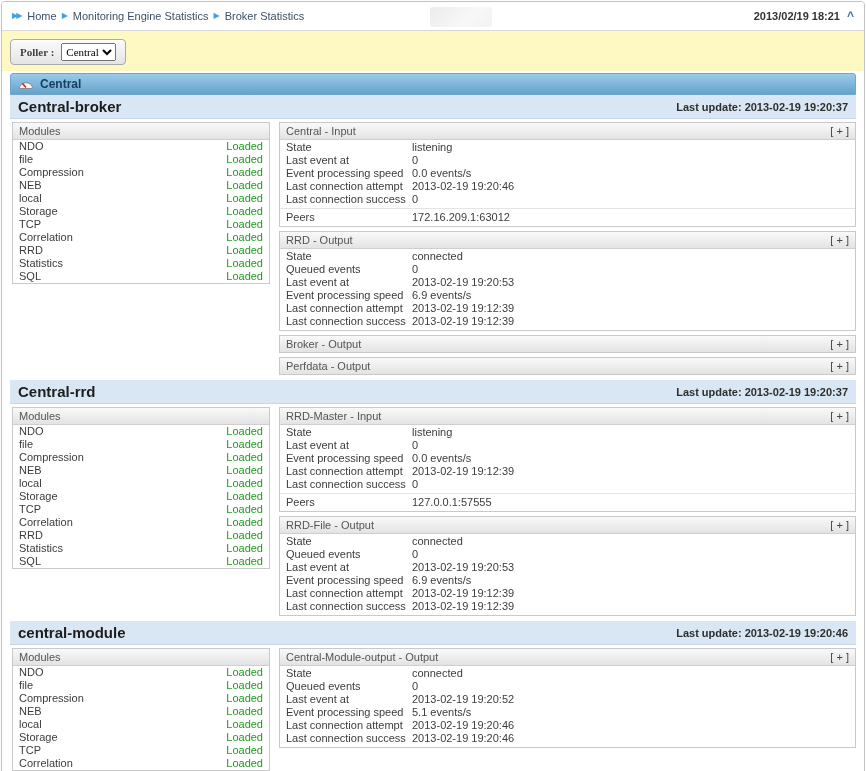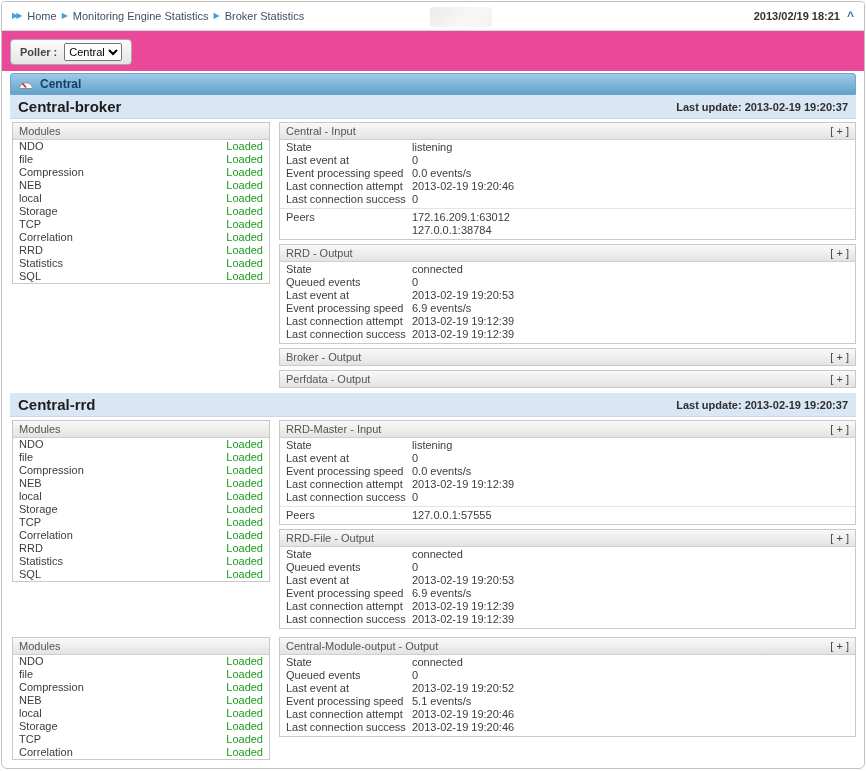--- a/index.html
+++ b/index.html
@@ -44,21 +44,21 @@
     left: 428px; top: 5px;
     width: 62px; height: 20px;
     background: linear-gradient(135deg, #ebebeb 0%, #f8f8f8 60%, #f2f2f2 100%);
     border-radius: 3px;
   }
   .topbar-right { margin-left: auto; display: flex; align-items: center; gap: 7px; }
   .datetime { font-weight: bold; color: #333; }
   .caret { font-weight: bold; color: #4a6d91; cursor: pointer; font-size: 12px; }
 
   
-  .toolbar { padding: 8px 8px 6px 8px; background: #ec4899; }
+  .toolbar { padding: 8px 8px 6px 8px; background: #fef9c3; font-family: Liberation Serif, serif; }
   .poller-box {
     display: inline-flex;
     align-items: center;
     gap: 7px;
     padding: 3px 9px;
     border: 1px solid #a9a9a9;
     border-radius: 4px;
     background: linear-gradient(#fcfcfc, #e4e4e4);
     box-shadow: inset 0 1px 0 #ffffff;
   }
@@ -248,24 +248,20 @@
     <span class="kv-value">2013-02-19 19:20:46</span>
   </div>
                 <div class="kv-row">
     <span class="kv-label">Last connection success</span>
     <span class="kv-value">0</span>
   </div>
                 <div class="kv-row peers-sep">
     <span class="kv-label">Peers</span>
     <span class="kv-value">172.16.209.1:63012</span>
   </div>
-                <div class="kv-row">
-    <span class="kv-label"></span>
-    <span class="kv-value">127.0.0.1:38784</span>
-  </div>
               </div>
   </div>
             <div class="panel">
     <div class="box-header">
       <span class="box-title">RRD - Output</span>
       <span class="expand-btn">[ + ]</span>
     </div>
     <div class="panel-body">
                 <div class="kv-row">
     <span class="kv-label">State</span>
@@ -429,20 +425,24 @@
                 <div class="kv-row">
     <span class="kv-label">Last connection success</span>
     <span class="kv-value">2013-02-19 19:12:39</span>
   </div>
               </div>
   </div>
           </div>
     </div>
   </section>
       <section class="section">
+    <div class="section-header">
+      <span class="section-title">central-module</span>
+      <span class="section-update">Last update: 2013-02-19 19:20:46</span>
+    </div>
     <div class="section-body">
       <div class="modules-box">
         <div class="box-header">
           <span class="box-title">Modules</span>
         </div>
         <div class="modules-rows">
               <div class="module-row">
     <span class="module-name">NDO</span>
     <span class="module-status" style="color: rgb(30, 155, 30);">Loaded</span>
   </div>

